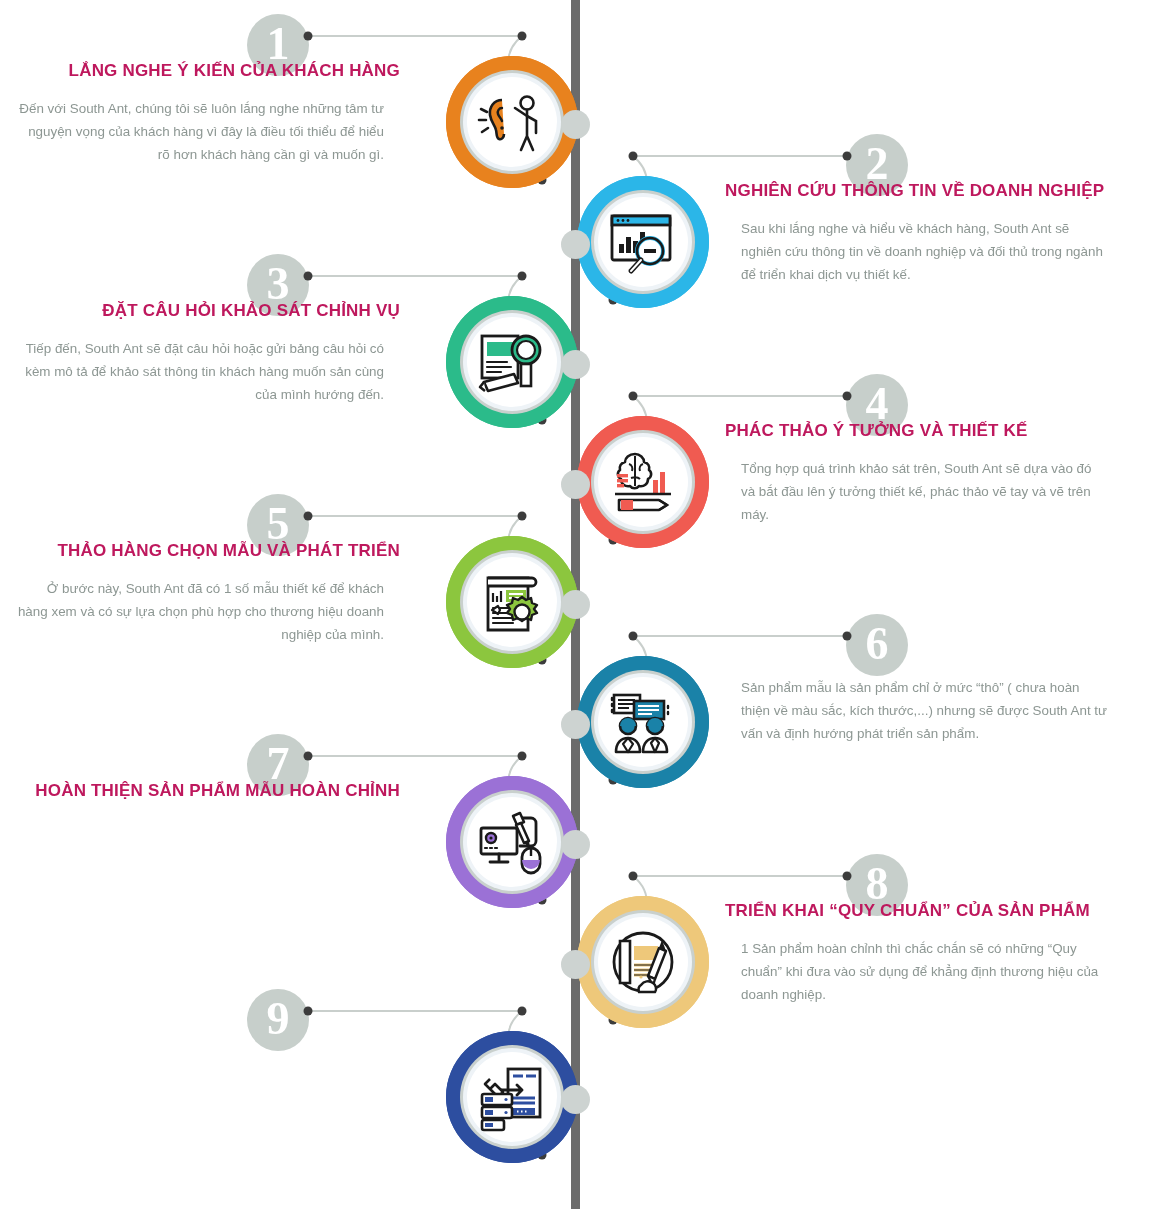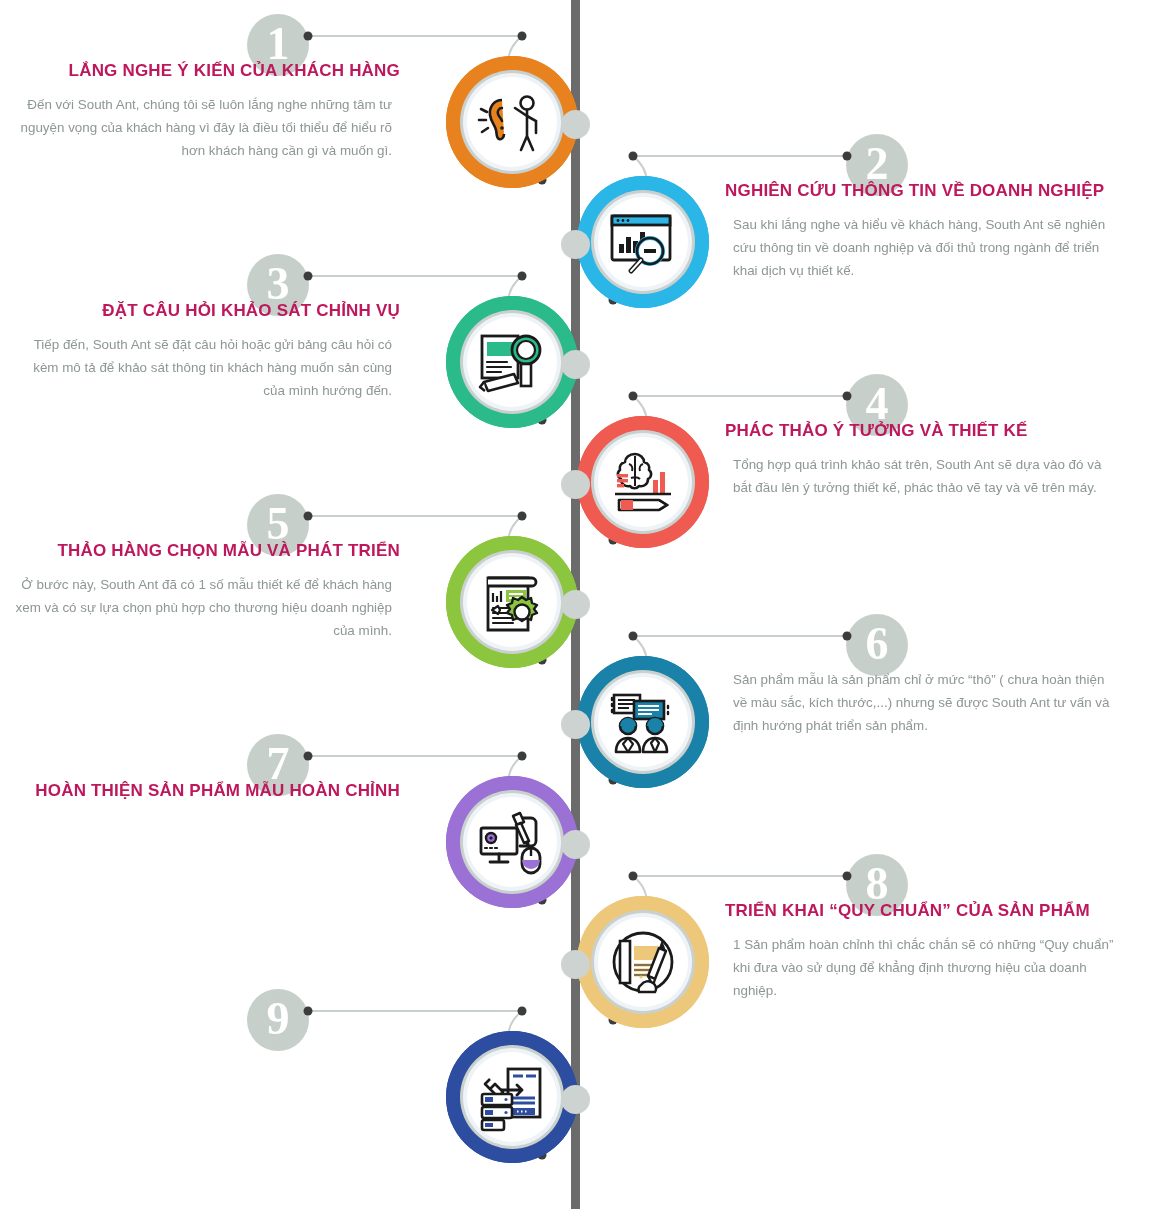--- a/index.html
+++ b/index.html
@@ -51,21 +51,21 @@
     line-height: 1.25;
     margin: 0 0 12px 0;
     white-space: nowrap;
   }
   .step.right .title { white-space: normal; }
 
   .body {
     font-size: 13.4px;
     color: #8d9793;
     line-height: 1.72;
-    margin: 8px;
+    margin: 16px;
   }
 
   
   .numwrap {
     position: absolute;
     top: 14px;
     width: 62px;
     height: 62px;
   }
   .step.left  .numwrap { left: 247px; }

